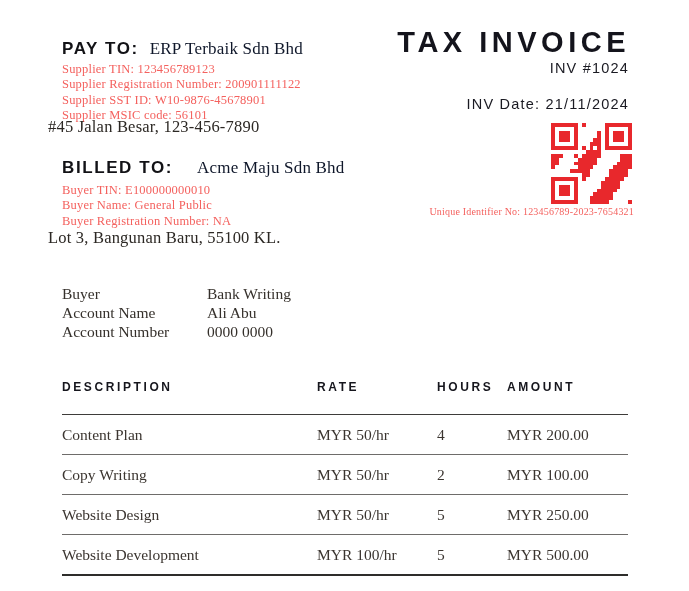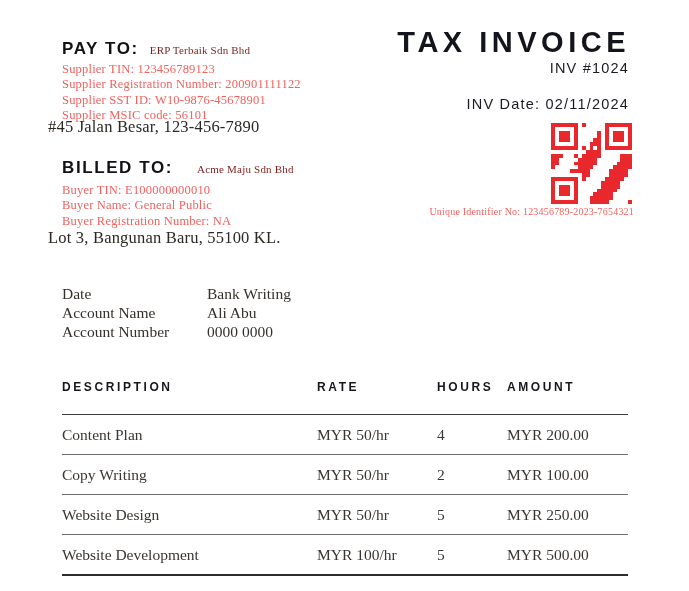--- a/index.html
+++ b/index.html
@@ -8,21 +8,21 @@
     position:relative; width:689px; height:591px; background:#fff;
     font-family:"Liberation Serif", serif; color:#1c1b18; overflow:hidden;text-decoration:underline;
   }
 
   
   .party-row { position:absolute; left:62px; display:flex; align-items:baseline; }
   .party-label {
     font-family:"Liberation Sans", sans-serif; font-weight:bold;
     font-size:17px; letter-spacing:1.6px; color:#121216;
   }
-  .party-name { font-size:11px; color:#7f1d1d; letter-spacing:0.2px; }
+  .party-name { font-size:17px; color:#0f172a; letter-spacing:0.2px; }
   .pay-to-row   { top:39px; }
   .pay-to-row .party-name   { margin-left:11px; }
   .billed-to-row{ top:158px; }
   .billed-to-row .party-name{ margin-left:24px; }
 
   .red-details {
     position:absolute; left:62px; color:var(--accent,#f4615e);
     font-size:12.5px; line-height:15.4px; letter-spacing:0.2px;
   }
   .supplier-details { top:62px; }
@@ -99,36 +99,36 @@
   </div>
   <div class="red-details buyer-details">
     <div>Buyer TIN: E100000000010</div>
     <div>Buyer Name: General Public</div>
     <div>Buyer Registration Number: NA</div>
   </div>
   <div class="address address-2">Lot 3, Bangunan Baru, 55100 KL.</div>
 
   <div class="bank-block">
     <div class="bank-row">
-      <span class="bank-label">Date</span>
+      <span class="bank-label">Buyer</span>
       <span class="bank-value">Bank Writing</span>
     </div>
     <div class="bank-row">
       <span class="bank-label">Account Name</span>
       <span class="bank-value">Ali Abu</span>
     </div>
     <div class="bank-row">
       <span class="bank-label">Account Number</span>
       <span class="bank-value">0000 0000</span>
     </div>
   </div>
 
   <div class="doc-title">TAX INVOICE</div>
   <div class="inv-meta inv-number">INV #1024</div>
-  <div class="inv-meta inv-date">INV Date: 02/11/2024</div>
+  <div class="inv-meta inv-date">INV Date: 21/11/2024</div>
   <div class="qr-box"><svg viewBox="0 0 21 21" width="100%" height="100%" shape-rendering="crispEdges" fill="#e8282c">
         <rect x="0" y="0" width="1" height="1"></rect>
         <rect x="1" y="0" width="1" height="1"></rect>
         <rect x="2" y="0" width="1" height="1"></rect>
         <rect x="3" y="0" width="1" height="1"></rect>
         <rect x="4" y="0" width="1" height="1"></rect>
         <rect x="5" y="0" width="1" height="1"></rect>
         <rect x="6" y="0" width="1" height="1"></rect>
         <rect x="8" y="0" width="1" height="1"></rect>
         <rect x="14" y="0" width="1" height="1"></rect>

